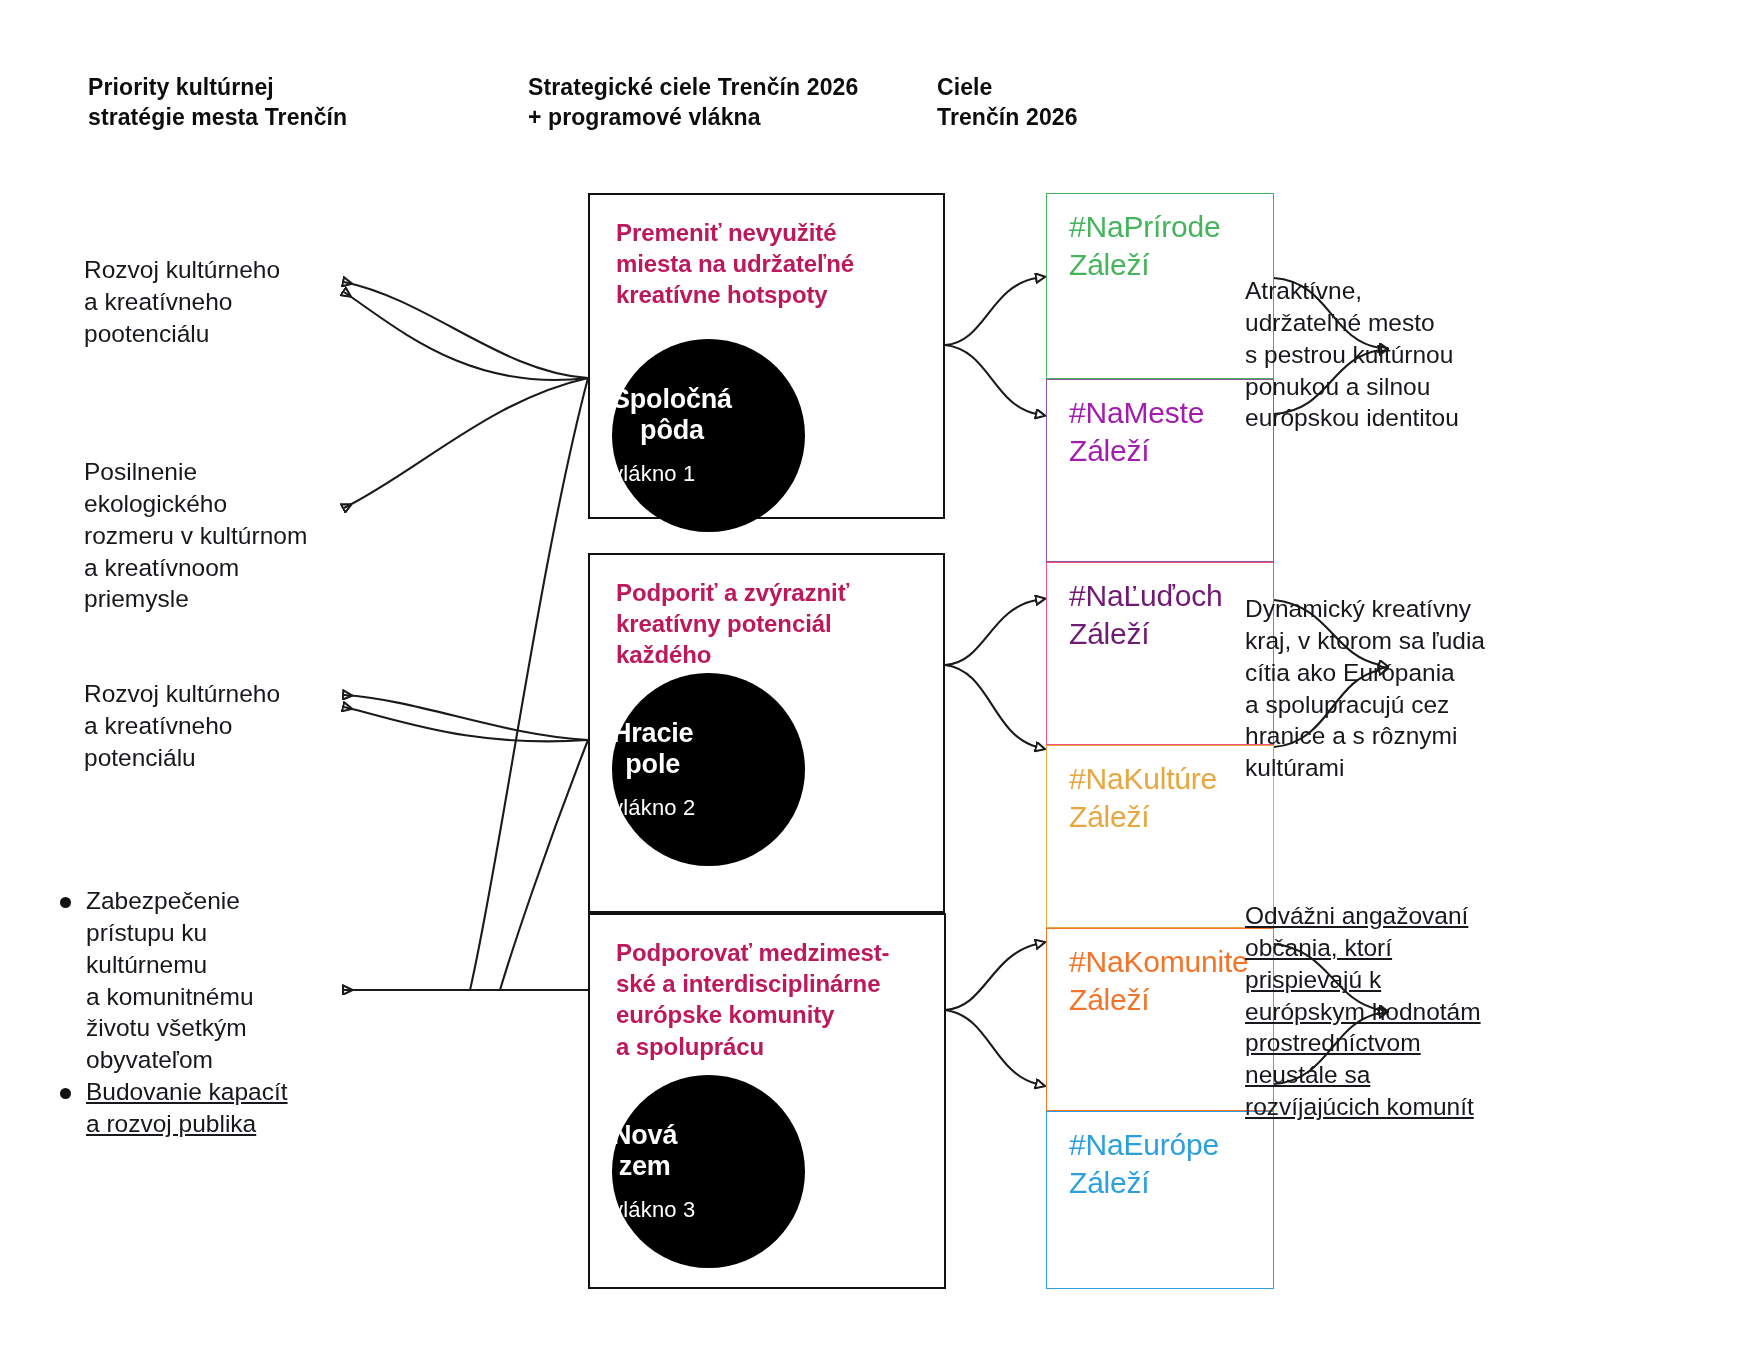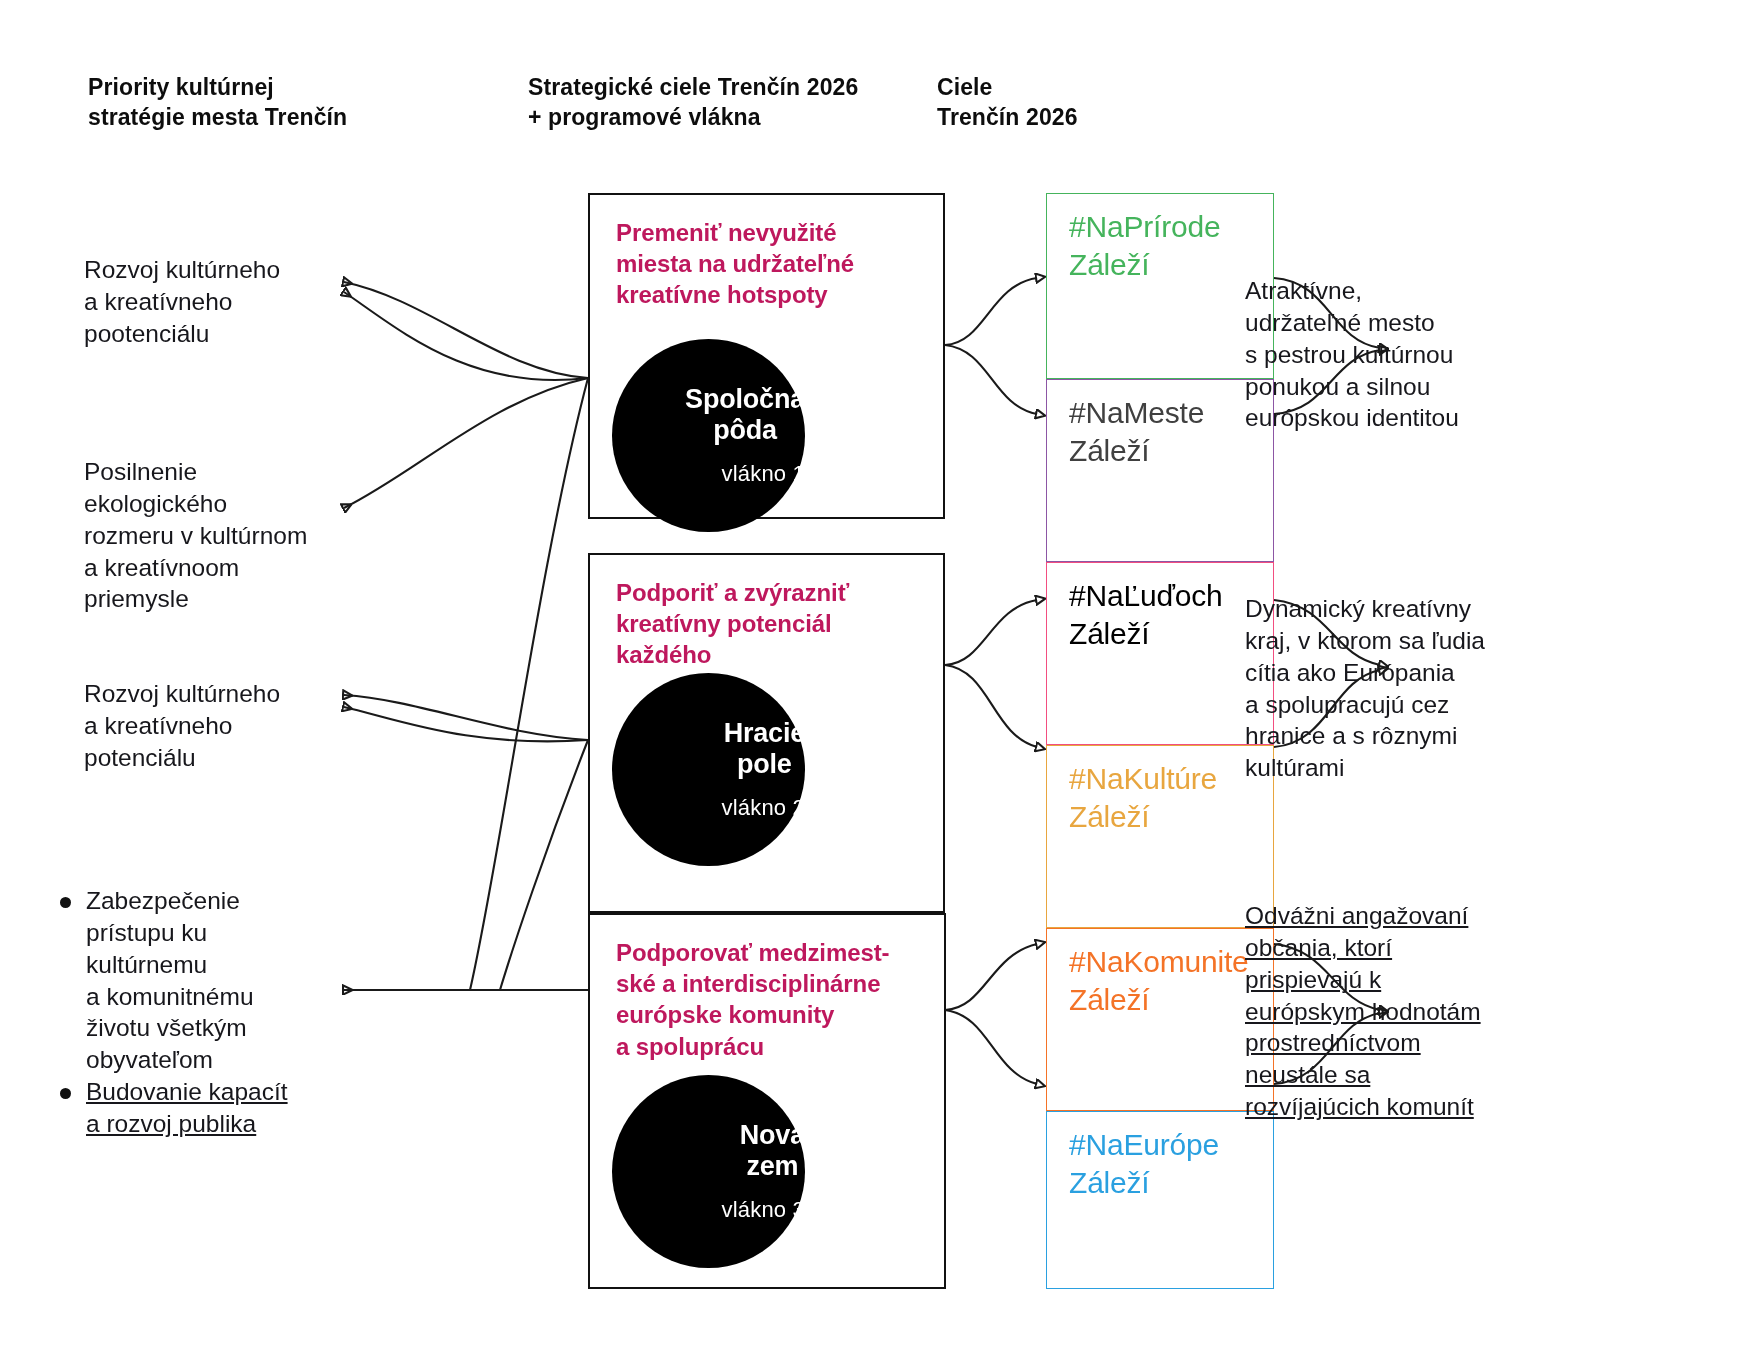--- a/index.html
+++ b/index.html
@@ -12,21 +12,21 @@
 
   .body-text{position:absolute;font-size:24.5px;line-height:1.30;color:#17171c;
              white-space:pre-line;}
 
   
   .goal-box{position:absolute;border:2px solid #111;background:#fff;box-sizing:border-box;}
   .goal-title{position:absolute;left:26px;right:16px;top:22px;font-weight:bold;
               font-size:24px;line-height:1.30;color:#be185d;white-space:pre-line;
               letter-spacing:-0.1px;}
   .thread{position:absolute;border-radius:50%;background:#000;color:#fff;
-          display:flex;flex-direction:column;align-items:flex-end;justify-content:center;}
+          display:flex;flex-direction:column;align-items:flex-start;justify-content:center;}
   .thread .t1{font-weight:bold;font-size:27px;line-height:1.12;text-align:center;
               white-space:pre-line;letter-spacing:-0.2px;}
   .thread .t2{font-size:22px;margin-top:16px;letter-spacing:0.2px;}
 
   
   .tag-cell{position:absolute;box-sizing:border-box;background:#fff;}
   .tag-cell .tag{position:absolute;left:22px;top:14px;font-weight:normal;font-size:30px;
                  line-height:1.26;white-space:pre-line;letter-spacing:-0.2px;}
 
   svg.links{position:absolute;left:0;top:0;width:1746px;height:1350px;overflow:visible;}
@@ -105,25 +105,25 @@
 zem</div>
       <div class="t2">vlákno 3</div>
     </div>
   </div>
 
   <div class="tag-cell" style="left:1046px;top:193px;width:228px;height:186px;border:1.6px solid #45b45c;">
     <div class="tag" style="color:#45b45c;">#NaPrírode
 Záleží</div>
   </div>
   <div class="tag-cell" style="left:1046px;top:379px;width:228px;height:183px;border:1.6px solid #8c56a4;">
-    <div class="tag" style="color:#404040;">#NaMeste
+    <div class="tag" style="color:#a21caf;">#NaMeste
 Záleží</div>
   </div>
   <div class="tag-cell" style="left:1046px;top:562px;width:228px;height:183px;border:1.6px solid #f24e80;">
-    <div class="tag" style="color:#000000;">#NaĽuďoch
+    <div class="tag" style="color:#701a75;">#NaĽuďoch
 Záleží</div>
   </div>
   <div class="tag-cell" style="left:1046px;top:745px;width:228px;height:183px;border:1.6px solid #e8a63f;">
     <div class="tag" style="color:#e8a63f;">#NaKultúre
 Záleží</div>
   </div>
   <div class="tag-cell" style="left:1046px;top:928px;width:228px;height:183px;border:1.6px solid #f47327;padding-left:16px;">
     <div class="tag" style="color:#f47327;">#NaKomunite
 Záleží</div>
   </div>

